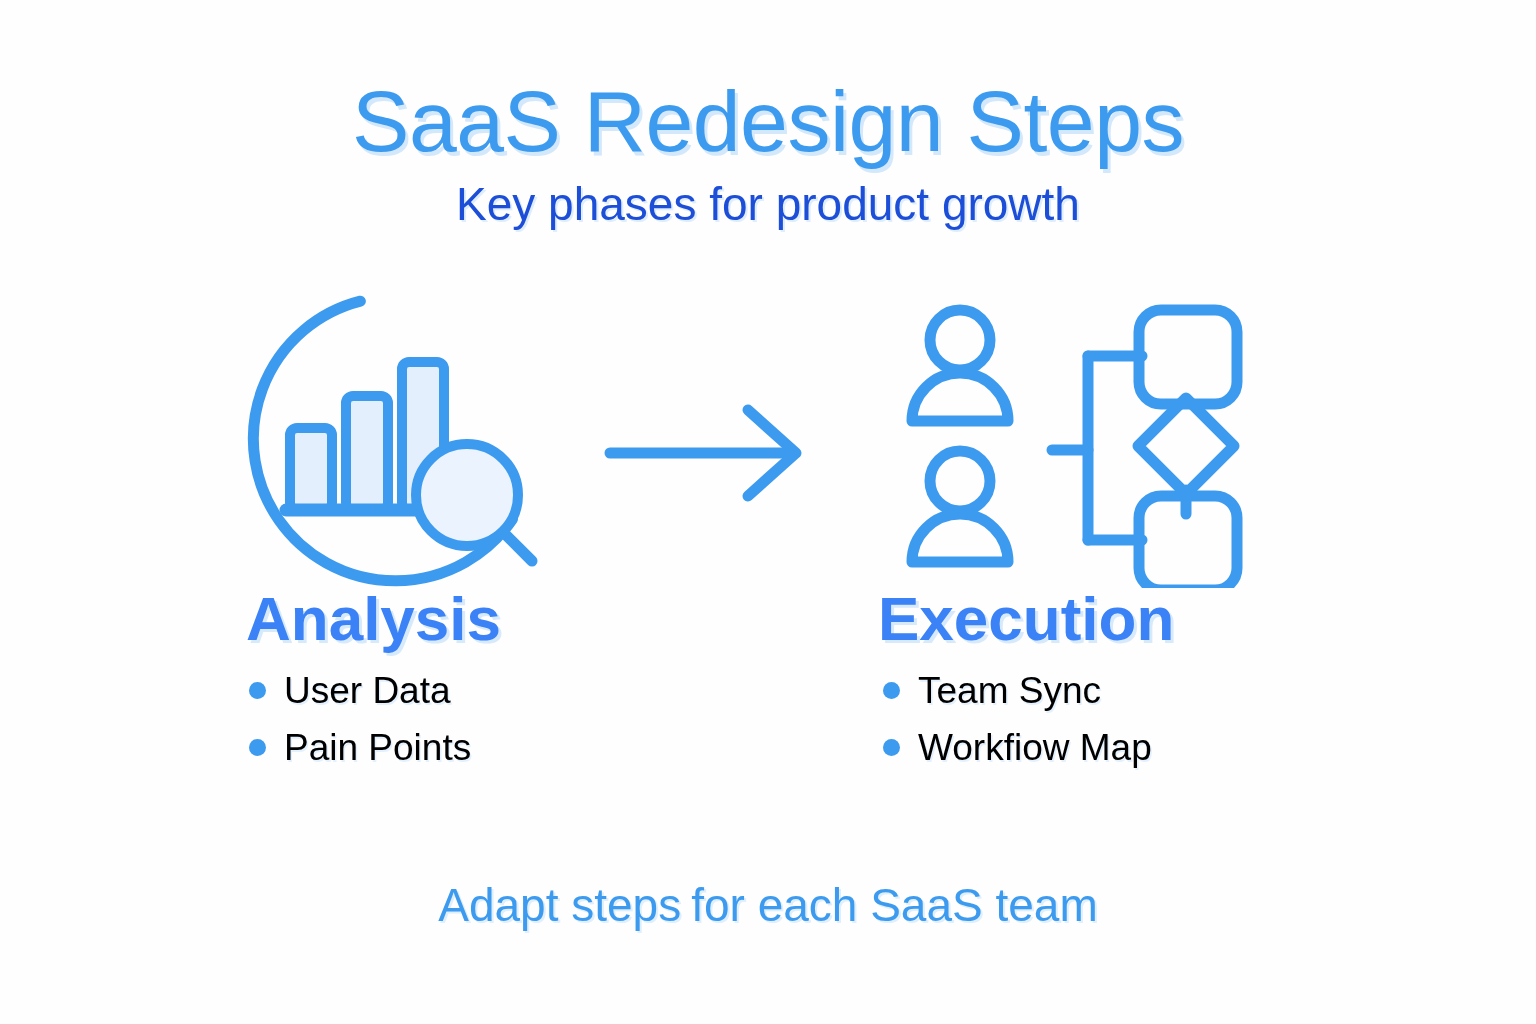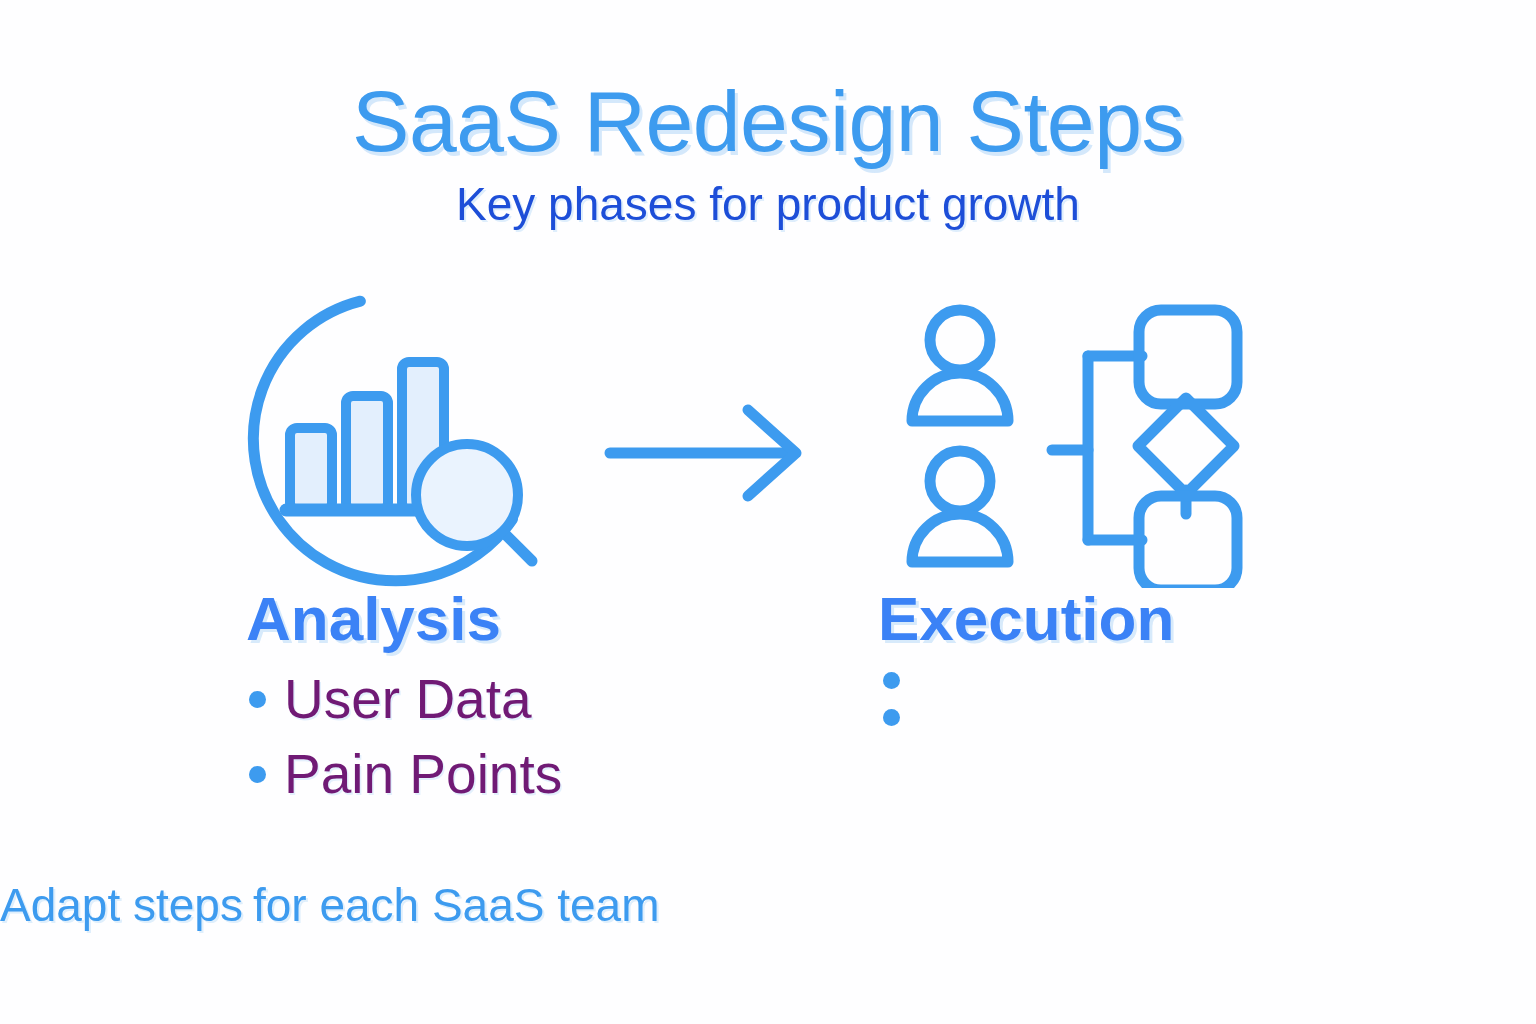--- a/index.html
+++ b/index.html
@@ -87,42 +87,42 @@
   .dot {
     width: 17px;
     height: 17px;
     border-radius: 50%;
     background: #3d9bef;
     flex: 0 0 auto;
     margin-right: 18px;
     margin-left: 17px;
   }
   .bullet-text {
-    font-size: 55px;
+    font-size: 37px;
     font-weight: 400;
     line-height: 1.0;
-    color: #701a75;
+    color: #000000;
     text-shadow: 1.5px 1.5px 0 rgba(195, 225, 250, 0.45);
     white-space: nowrap;
   }
 
   
   .arrow {
     position: absolute;
     left: 598px;
     top: 398px;
   }
 
   
   .footer {
     position: absolute;
     left: 0;
     top: 878px;
     width: 1536px;
-    text-align: left;
+    text-align: center;
     font-size: 46px;
     font-weight: 400;
     color: #3d9bef;
     text-shadow: 2px 2px 0 rgba(192, 224, 250, 0.5);
   }
   .footer .gap { display: inline-block; width: 10px; }
 </style>
 </head>
 <body>
 
@@ -201,23 +201,25 @@
 
         <rect x="273" y="208" width="98" height="94" rx="22" fill="none" stroke="#3d9bef" stroke-width="11"></rect>
       </svg>
     </div>
 
     <div class="step-heading">Execution</div>
 
     <ul class="bullets">
       <li>
         <span class="dot"></span>
-      </li>
-      <li>
-        <span class="dot"></span>
+        <span class="bullet-text">Team Sync</span>
+      </li>
+      <li>
+        <span class="dot"></span>
+        <span class="bullet-text">Workfiow Map</span>
       </li>
     </ul>
   </div>
 
   <div class="footer">
     <span>Adapt steps</span><span class="gap"></span><span>for each SaaS team</span>
   </div>
 
 </div>
 

